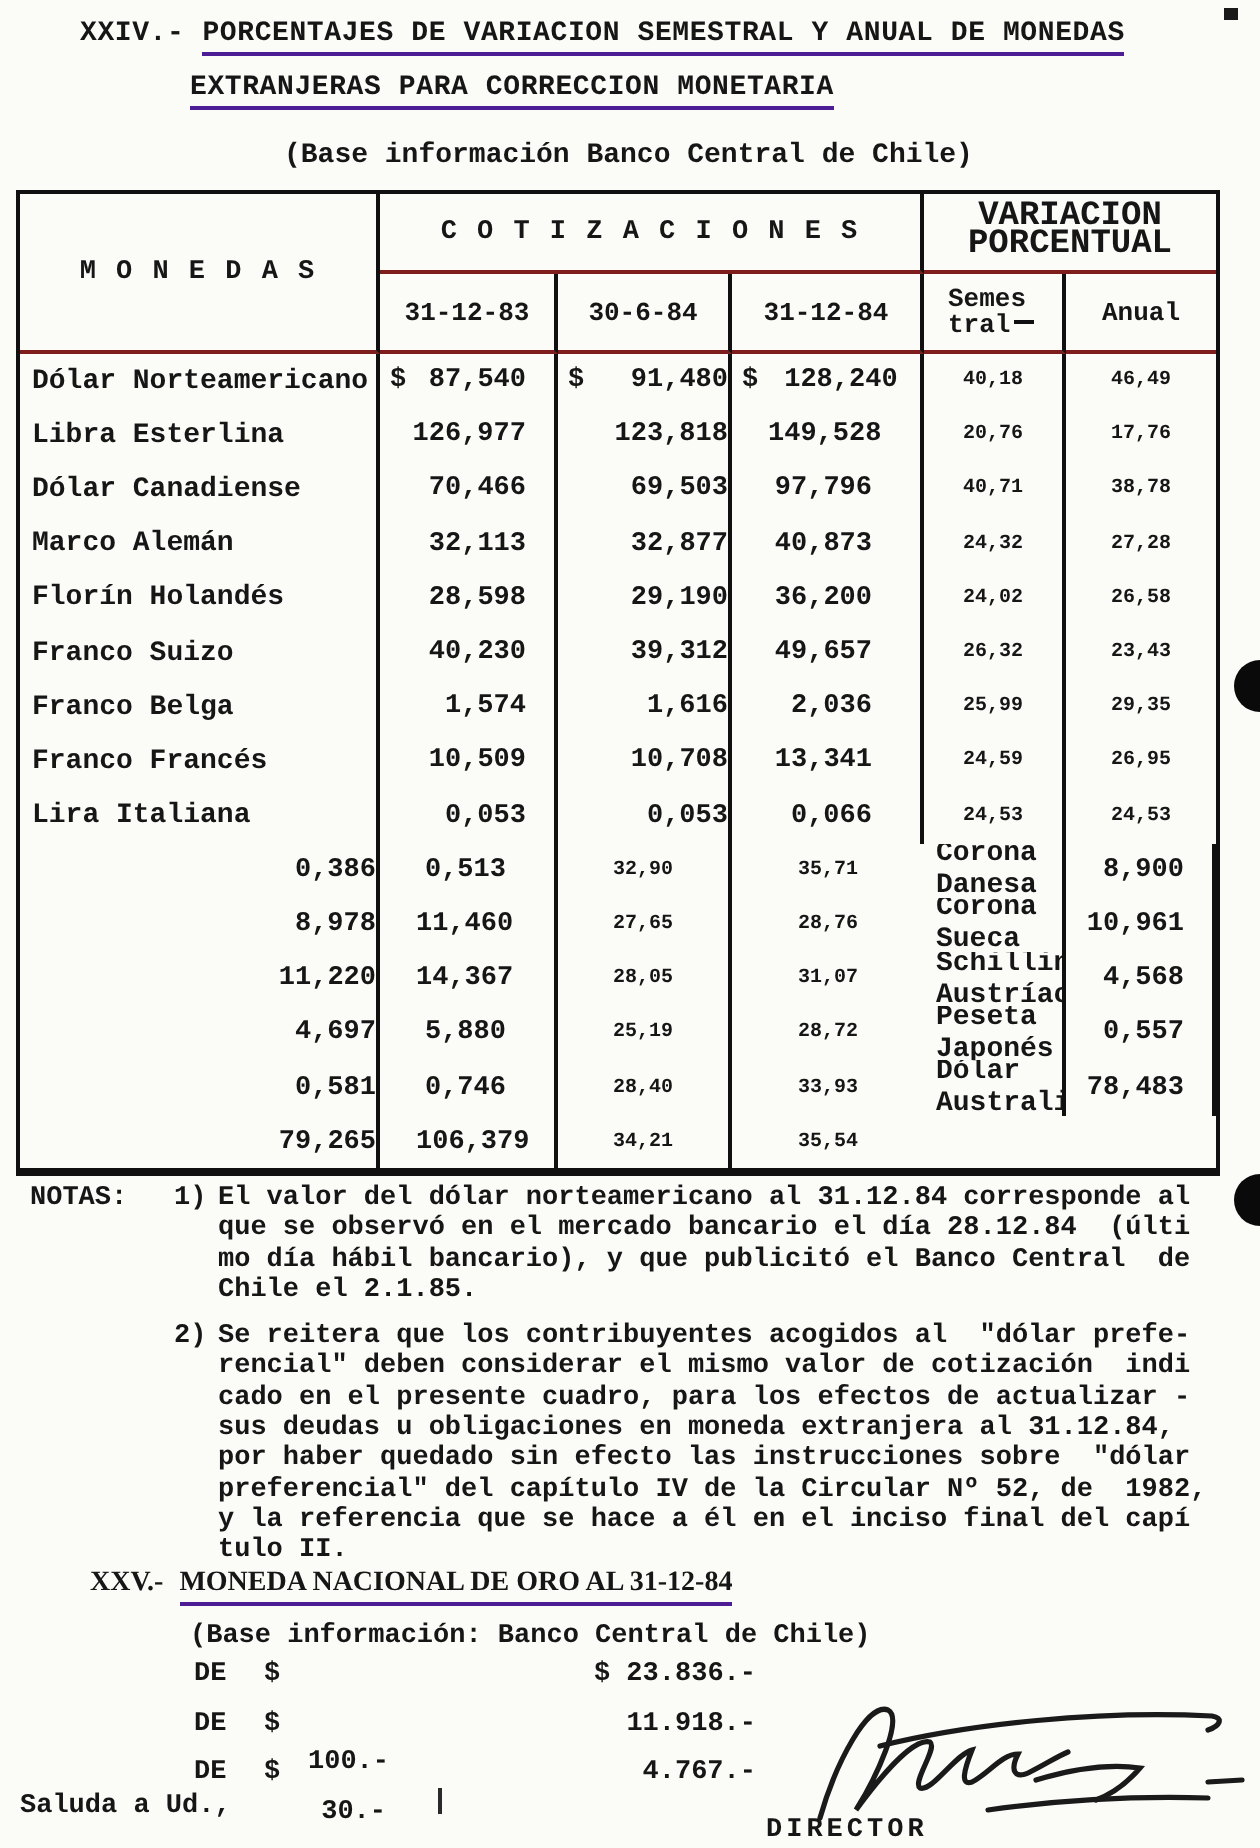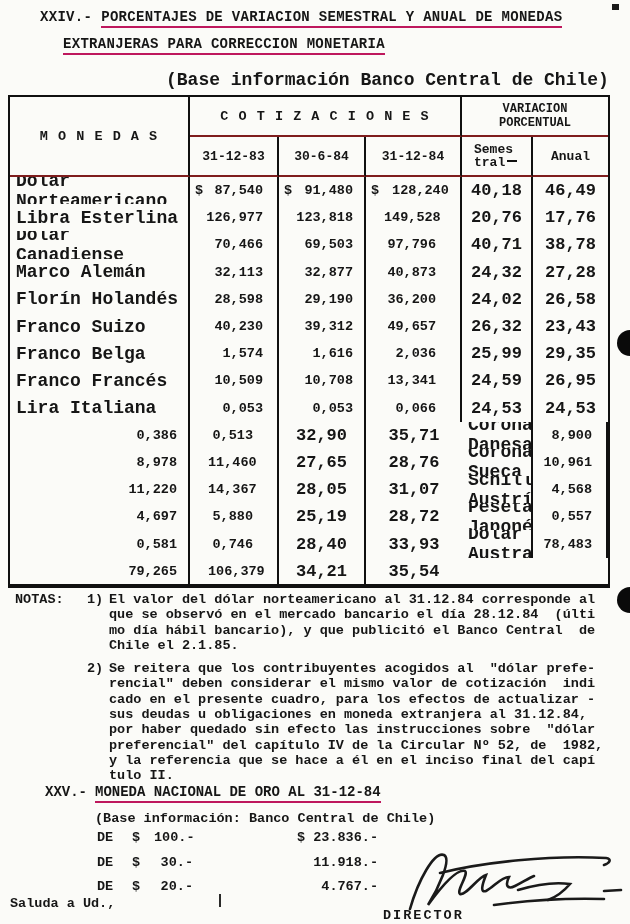--- a/index.html
+++ b/index.html
@@ -4,75 +4,75 @@
 <style>
   html,body{margin:0;padding:0;}
   body{
     width:630px;height:924px;position:relative;overflow:hidden;
     background:#fbfbf8;color:#161616;
     font-family:"Liberation Mono","DejaVu Sans Mono",monospace;
     font-weight:700;font-size:13.5px;
     -webkit-font-smoothing:antialiased;
   }
   .abs{position:absolute;}
-  .u{border-bottom:2px solid #be185d;padding-bottom:1px;}
+  .u{border-bottom:2px solid #4c1d95;padding-bottom:1px;}
   .prewrap{white-space:pre-wrap;}
   .preline{white-space:pre-line;}
 
   
   #title-block{left:40px;top:9px;font-size:14px;letter-spacing:.3px;}
   #title-line1{display:flex;gap:9px;}
-  #title-line2{margin-left:23px;margin-top:8px;}
-  #doc-subtitle{left:142px;top:70px;font-size:18px;margin-left:24px;}
+  #title-line2{margin-left:55px;margin-top:8px;}
+  #doc-subtitle{left:142px;top:70px;font-size:14px;}
 
   
   #tbl{
     left:8px;top:95px;width:602px;height:493px;
     border:2px solid #101010;border-bottom-width:4px;
     display:grid;box-sizing:border-box;
     grid-template-columns:180px 89px 87px 96px 71px 75px;
     grid-template-rows:40px 40px;
     grid-auto-rows:27.2px;
     background:#fbfbf8;
   }
   .cell{box-sizing:border-box;display:flex;align-items:center;overflow:hidden;}
   .br{border-right:2px solid #101010;}
   .bb{border-bottom:2px solid #7f1d1d;}
   .h-monedas{grid-column:1;grid-row:1/3;justify-content:center;letter-spacing:1px;}
   .h-cotiz{grid-column:2/5;grid-row:1;justify-content:center;letter-spacing:1px;}
-  .h-var{grid-column:5/7;grid-row:1;justify-content:center;text-align:center;font-size:12px;line-height:14px;}
+  .h-var{grid-column:5/7;grid-row:1;justify-content:center;text-align:center;font-size:17px;line-height:14px;}
   .h-date{grid-row:2;justify-content:center;font-size:13px;}
   .h-sem{grid-row:2;grid-column:5;flex-direction:column;justify-content:center;align-items:flex-start;padding-left:12px;font-size:13px;line-height:13px;}
   .h-sem .l2{position:relative;}
   .h-sem .l2::after{content:"";position:absolute;right:-12px;top:4px;width:10px;height:2px;background:#101010;}
   .h-anual{grid-row:2;grid-column:6;justify-content:center;font-size:13px;}
-  .c-name{padding-left:6px;font-size:18px;}
+  .c-name{padding-left:6px;font-size:14px;}
   .c-num{justify-content:space-between;padding-left:5px;font-size:13.5px;}
   .c-num .val{text-align:center;}
   .c-num.n1 .val{padding-right:14px;}
-  .c-num.n2 .val{padding-right:11px;}
+  .c-num.n2 .val{padding-right:0;}
   .c-num.n3 .val{padding-right:24px;margin-left:13px;}
-  .c-pct{justify-content:center;font-size:17px;}
+  .c-pct{justify-content:center;font-size:10px;}
 
   
   #notas{left:15px;top:592px;width:600px;font-size:13.5px;line-height:15.3px;}
   #notas-label{position:absolute;left:0;top:0;}
   .nota-item{display:flex;margin-left:72px;}
   .nota-item + .nota-item{margin-top:8px;}
   .nota-num{width:22px;flex:0 0 22px;}
   .nota-text{flex:1;}
 
   
   #s25{left:0;top:784px;width:630px;height:140px;}
-  #s25-head{position:absolute;left:45px;top:0;display:flex;gap:8px;font-size:14px;}
+  #s25-head{position:absolute;left:45px;top:0;display:flex;gap:8px;font-size:14px;font-family:Liberation Serif, serif;}
   #s25-sub{position:absolute;left:95px;top:27px;}
   .gold-row{position:absolute;left:97px;display:flex;}
   .gold-de{width:35px;}
   .gold-cur{width:22px;}
-  .gold-denom{width:39px;text-align:right;}
+  .gold-denom{width:39px;text-align:right;margin-top:44px;}
   .gold-val{width:185px;text-align:right;}
   #gold-0{top:46px;} #gold-1{top:70.5px;} #gold-2{top:95px;}
 
   
   #salute{left:10px;top:896px;}
   #director{left:383px;top:908px;letter-spacing:2px;font-size:13.5px;}
   #signature{left:398px;top:843px;}
 
   
   .hole{position:absolute;right:-13px;width:26px;height:26px;border-radius:50%;background:#0a0a0a;}

